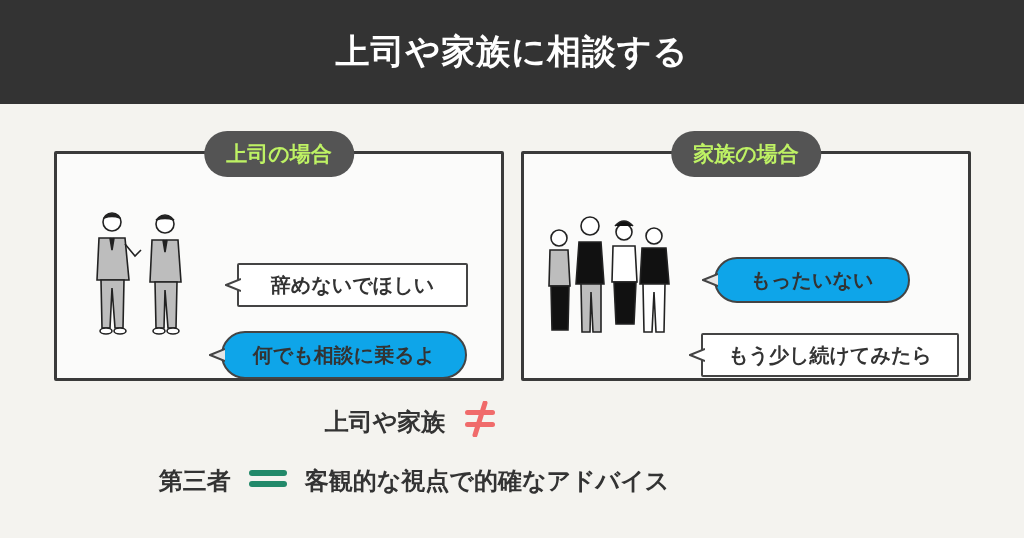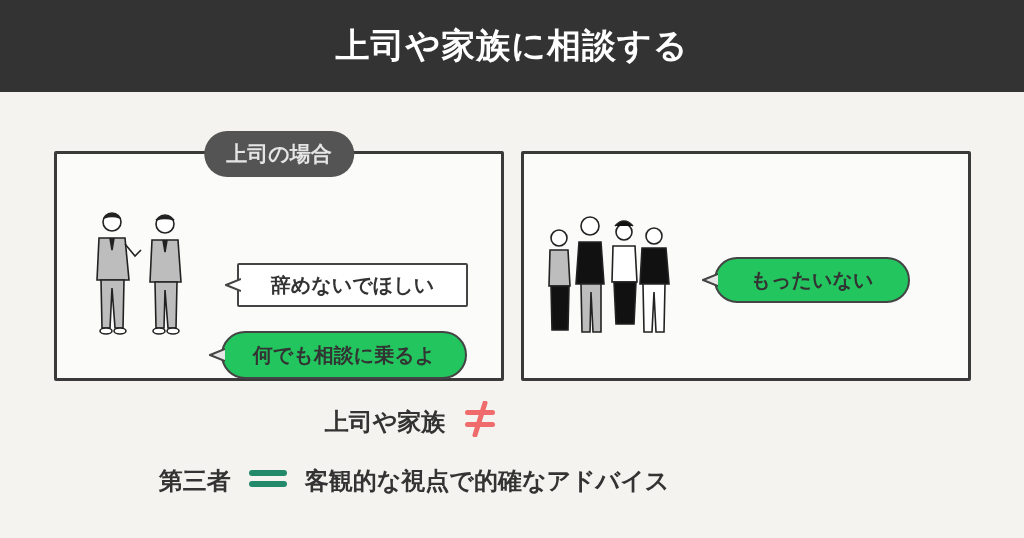--- a/index.html
+++ b/index.html
@@ -4,50 +4,50 @@
 <style>
   * { box-sizing: border-box; margin: 0; padding: 0; }
   html, body { width: 1024px; height: 538px; overflow: hidden; }
   body {
     background: #f4f3ef;
     font-family: "DejaVu Sans", "Liberation Sans", sans-serif;
     color: #333333;
     position: relative;
   }
   .header {
-    position: absolute; left: 0; top: 0; width: 1024px; height: 92px;
+    position: absolute; left: 0; top: 0; width: 1024px; height: 104px;
     background: #333333;
     display: flex; align-items: center; justify-content: center;
   }
   .header-title {
     color: #ffffff; font-size: 34px; font-weight: bold; letter-spacing: 1px;
   }
   .panel {
     position: absolute; top: 151px; width: 450px; height: 230px;
     background: #fbfbfa;
     border: 3px solid #3a3a3a; border-radius: 2px;
   }
   .panel-left { left: 54px; }
   .panel-right { left: 521px; }
   .panel-label {
     position: absolute; top: -23px; left: 50%; transform: translateX(-50%);
-    background: #545454; color: #e5e5e5;
+    background: #545454; color: #bef264;
     font-size: 21px; font-weight: bold;
     padding: 6px 22px; border-radius: 24px; white-space: nowrap;
     height: 46px; display: flex; align-items: center;
   }
   .figures { position: absolute; }
   .bubble {
     position: absolute; height: 44px;
     display: flex; align-items: center; justify-content: center;
     font-size: 20px; font-weight: bold; color: #333;
     border: 2px solid #444; white-space: nowrap; margin-top: 48px;
   }
   .bubble.rect { background: #ffffff; border-radius: 2px; }
-  .bubble.round { background: #22c55e; border-radius: 24px; }
+  .bubble.round { background: #0ea5e9; border-radius: 24px; }
   .bubble .tail {
     position: absolute; left: -14px; top: 50%; transform: translateY(-50%);
     width: 16px; height: 16px;
   }
   .summary-line {
     position: absolute; left: 0; width: 840px;
     display: flex; justify-content: center; align-items: center;
     font-size: 24px; font-weight: bold; color: #333;
   }
   .sym { display: inline-block; margin: 0 18px; }
@@ -95,20 +95,21 @@
 
   <div class="bubble round" style="left:164px; top:129px; width:246px; height:48px;">
     <svg class="tail" viewBox="0 0 16 16">
       <path d="M16 2 L1 8 L16 14" fill="#e6e6e6" stroke="#444" stroke-width="2"></path>
     </svg>
     <span>何でも相談に乗るよ</span>
   </div>
 </div>
 
 <div class="panel panel-right">
+  <div class="panel-label">家族の場合</div>
 
   <svg class="figures" style="left:22px; top:58px;" width="125" height="130" viewBox="0 0 125 130">
     <g stroke="#222" stroke-width="1.6">
 
       <circle cx="13" cy="26" r="8" fill="#fff"></circle>
       <path d="M4 38 L22 38 L24 74 L3 74 Z" fill="#bdbdbd"></path>
       <path d="M5 74 L23 74 L22 118 L6 118 Z" fill="#111"></path>
 
       <circle cx="44" cy="14" r="9" fill="#fff"></circle>
       <path d="M33 30 L55 30 L58 72 L30 72 Z" fill="#111"></path>
@@ -125,20 +126,26 @@
     </g>
   </svg>
 
   <div class="bubble round" style="left:190px; top:55px; width:196px; height:46px;">
     <svg class="tail" viewBox="0 0 16 16">
       <path d="M16 2 L1 8 L16 14" fill="#e6e6e6" stroke="#444" stroke-width="2"></path>
     </svg>
     <span>もったいない</span>
   </div>
 
+  <div class="bubble rect" style="left:177px; top:131px; width:258px;">
+    <svg class="tail" viewBox="0 0 16 16">
+      <path d="M16 2 L1 8 L16 14" fill="#fff" stroke="#444" stroke-width="2"></path>
+    </svg>
+    <span>もう少し続けてみたら</span>
+  </div>
 </div>
 
 <div class="summary-line" style="top:402px; height:40px;">
   <span>上司や家族</span>
   <span class="sym">
     <svg width="34" height="36" viewBox="0 0 34 36">
       <rect x="2" y="9" width="30" height="5" rx="2.5" fill="#f06b6b"></rect>
       <rect x="2" y="21" width="30" height="5" rx="2.5" fill="#f06b6b"></rect>
       <path d="M22 2 L12 34" stroke="#f06b6b" stroke-width="5" stroke-linecap="round"></path>
     </svg>

